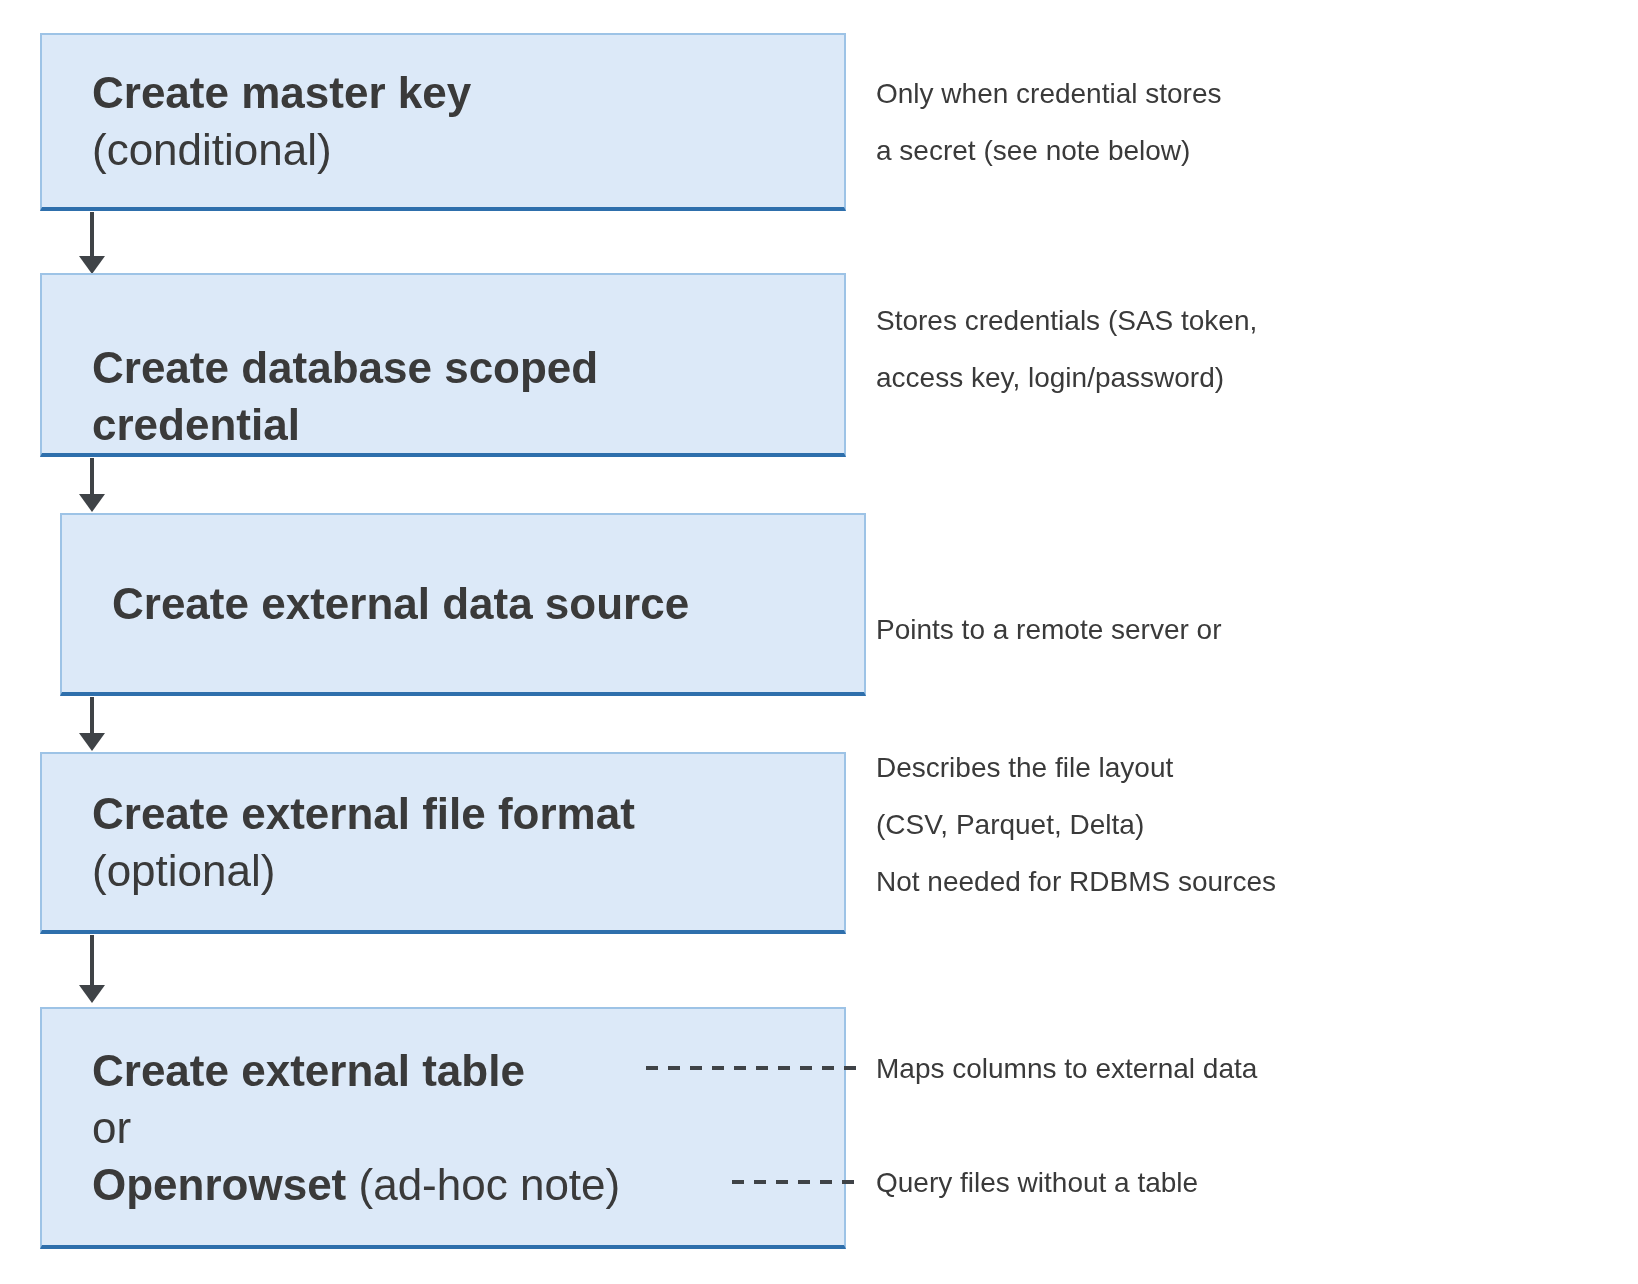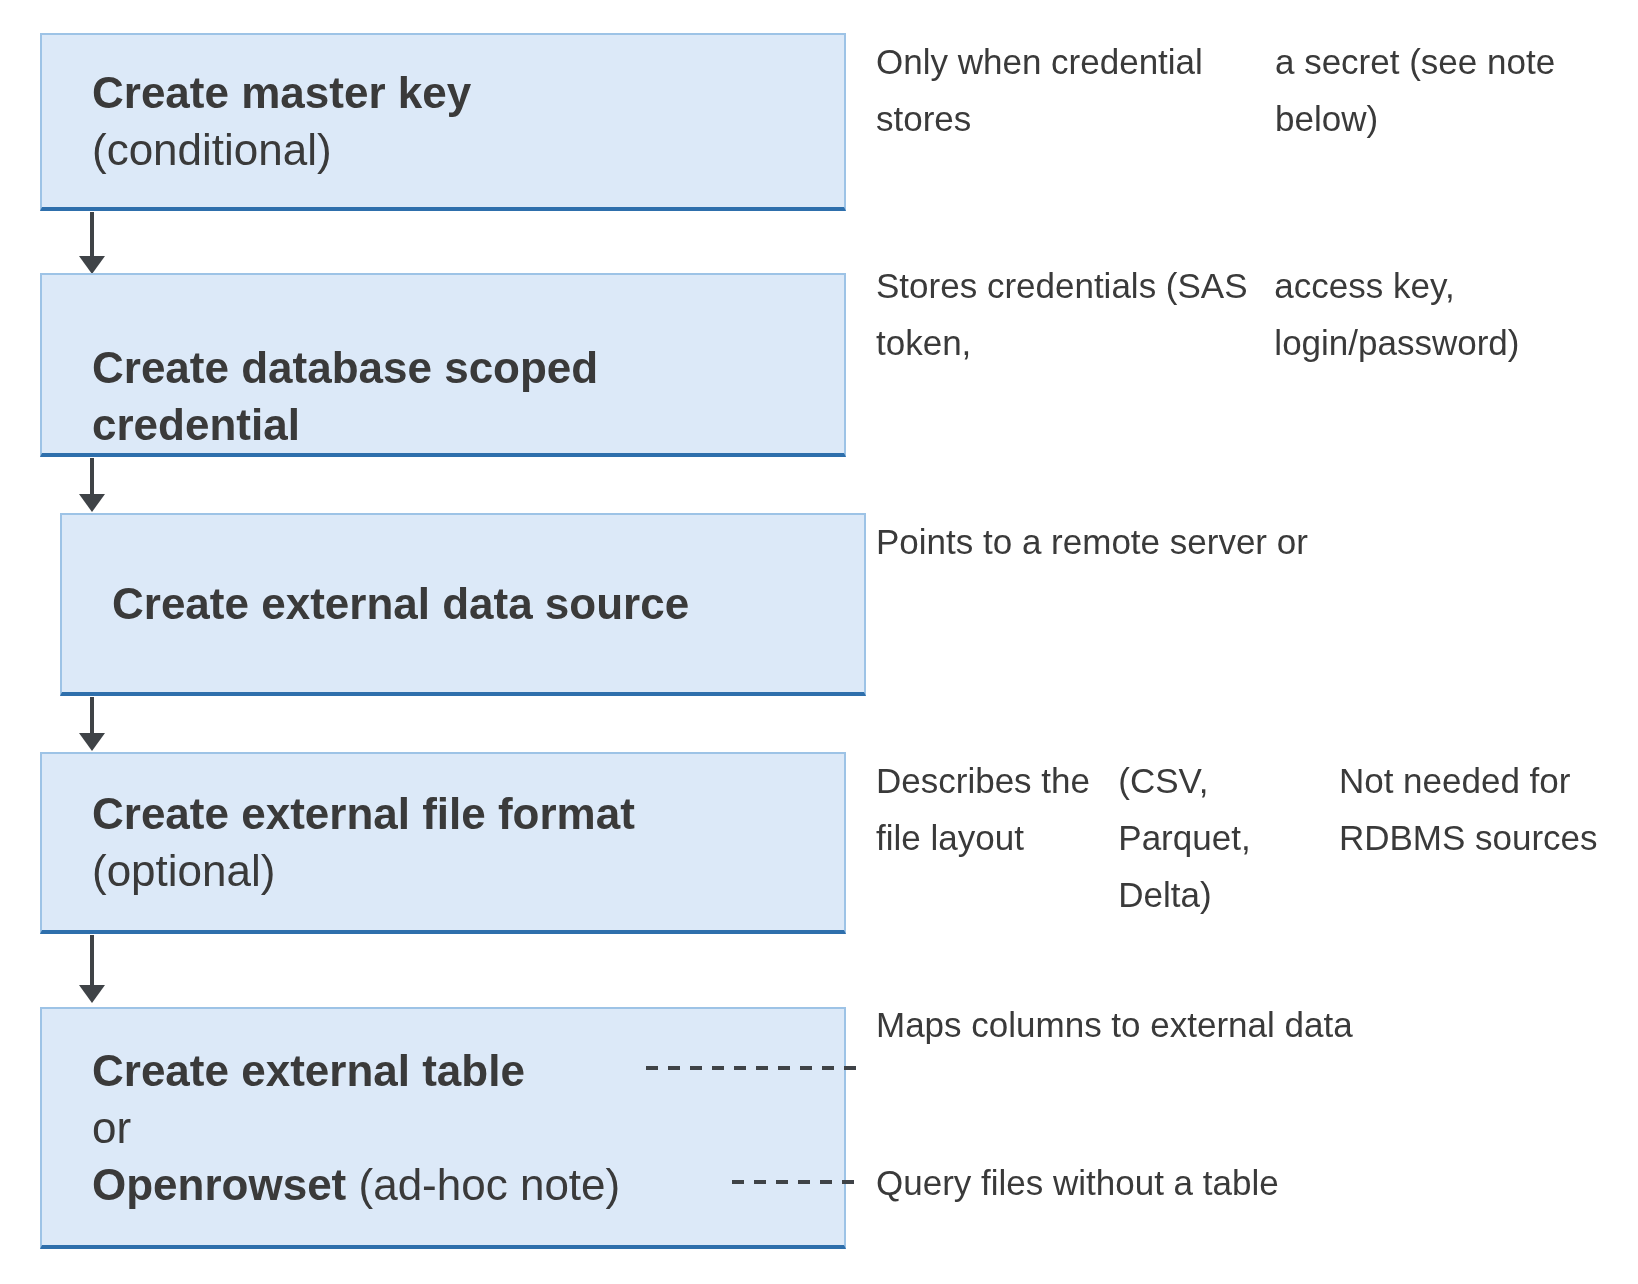--- a/index.html
+++ b/index.html
@@ -71,31 +71,31 @@
   }
   .a1{top:212px;height:62px;}
   .a2{top:458px;height:54px;}
   .a3{top:697px;height:54px;}
   .a4{top:935px;height:68px;}
   
   .note{
     position:absolute;
     left:876px;
     display:flex;
-    flex-direction:row;
+    flex-direction:column;
     justify-content:center;
-    font-size:35px;
+    font-size:28px;
     line-height:57px;
     color:var(--text);
   }
   .n1{top:33px;height:178px;}
   .n2{top:257px;height:184px;}
-  .n3{top:513px;height:183px;}
-  .n4{top:752px;height:182px;gap:20px;}
-  .n5a{top:996px;height:57px;align-items:center;}
+  .n3{top:538px;height:183px;}
+  .n4{top:733px;height:182px;}
+  .n5a{top:1040px;height:57px;align-items:center;}
   .n5b{top:1154px;height:57px;}
   
   .dash{
     position:absolute;
     height:4px;
     background:repeating-linear-gradient(90deg,var(--arrow) 0 12px,transparent 12px 22px);
   }
   .d1{top:1066px;left:646px;width:218px;}
   .d2{top:1180px;left:732px;width:132px;}
 </style>

